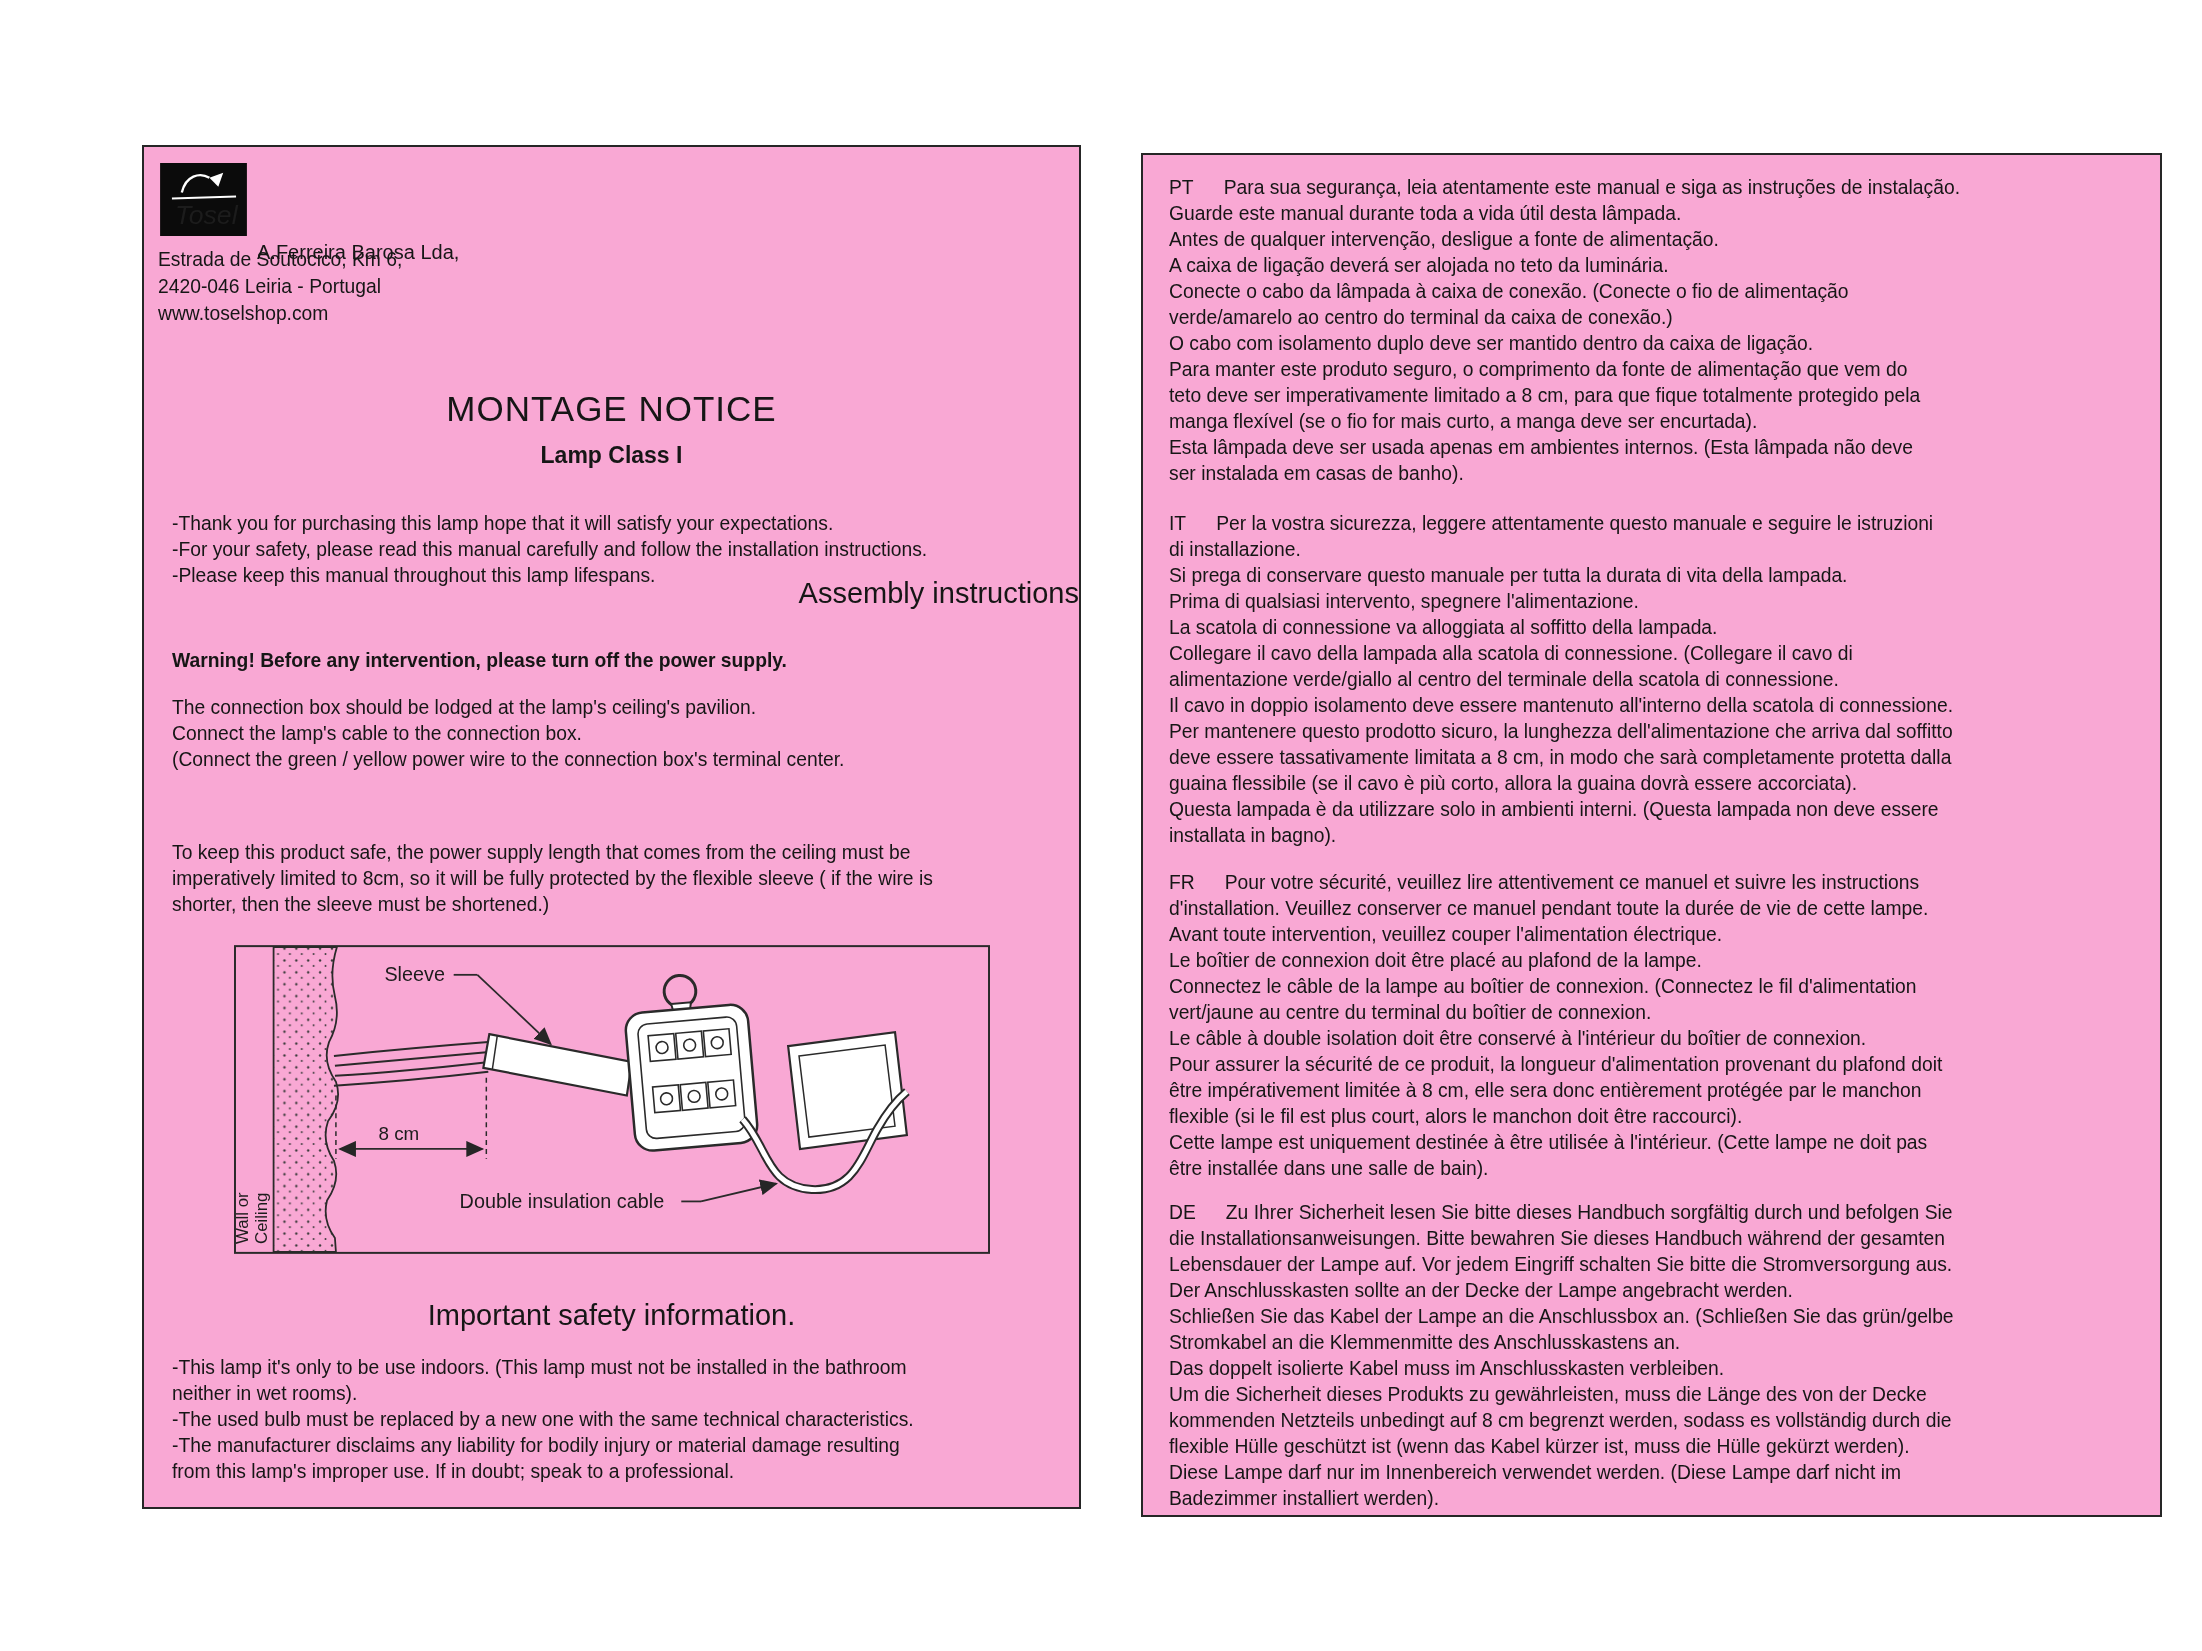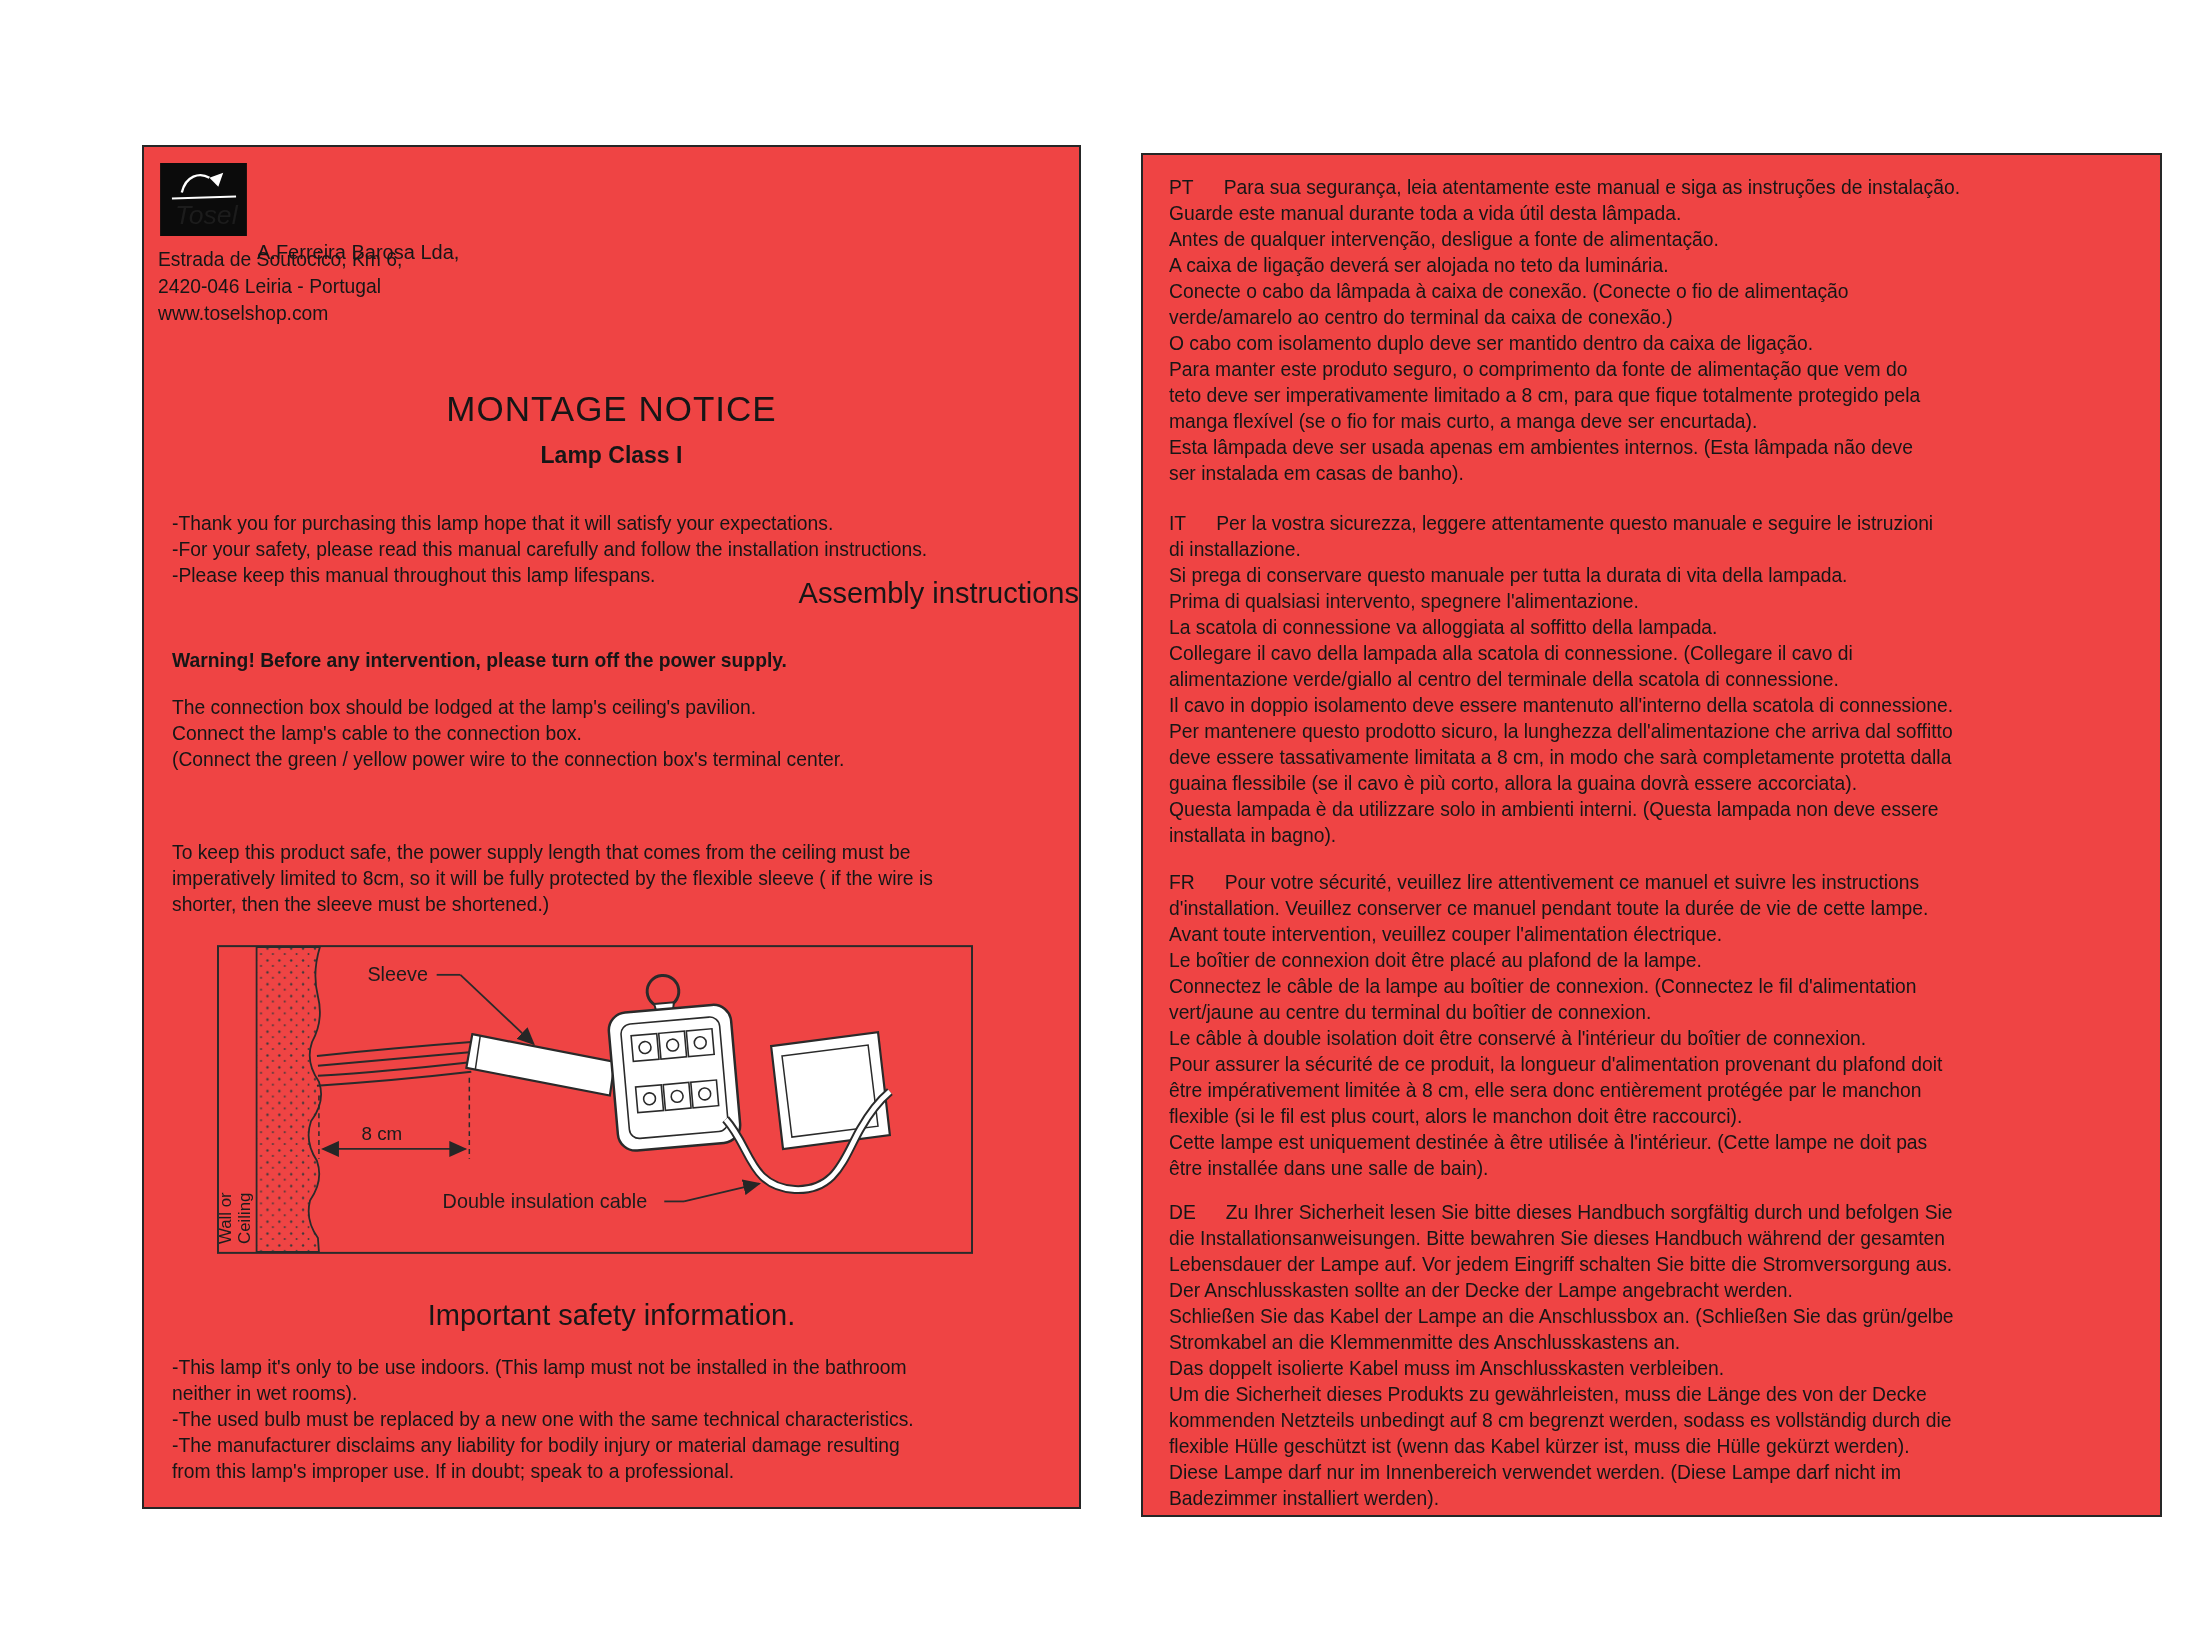--- a/index.html
+++ b/index.html
@@ -5,21 +5,21 @@
   * { margin:0; padding:0; box-sizing:border-box; }
   html, body { width:2203px; height:1651px; background:#ffffff; }
   body {
     position:relative;
     font-family:"Liberation Sans", sans-serif;
     color:#161616;
     -webkit-font-smoothing:antialiased;
   }
   .page {
     position:absolute;
-    background:#ef4444;
+    background:#f9a8d4;
     border:2px solid #262626;
   }
   .abs { position:absolute; }
   .pre { white-space:pre-wrap; }
   .center { left:0; width:100%; text-align:center; }
   .body-text { font-size:19.3px; line-height:26px; }
   .bold { font-weight:bold; }
   .doc-title { font-size:35px; letter-spacing:1px; }
   .doc-subtitle { font-size:23px; font-weight:bold; }
   .h2 { font-size:29px; }
@@ -69,21 +69,21 @@
 
   <div class="abs pre body-text" style="left:28px; top:548px;">The connection box should be lodged at the lamp's ceiling's pavilion.
 Connect the lamp's cable to the connection box.
 (Connect the green / yellow power wire to the connection box's terminal center.</div>
 
 
   <div class="abs pre body-text" style="left:28px; top:693px;">To keep this product safe, the power supply length that comes from the ceiling must be
 imperatively limited to 8cm, so it will be fully protected by the flexible sleeve ( if the wire is
 shorter, then the sleeve must be shortened.)</div>
 
-  <div class="abs" style="left:73px; top:798px; width:672px; height:309px;">
+  <div class="abs" style="left:90px; top:798px; width:672px; height:309px;">
     <svg viewBox="0 0 764 312" width="756" height="309">
       <defs>
         <pattern id="stipple" width="12" height="12" patternUnits="userSpaceOnUse">
           <circle cx="3" cy="3.5" r="1.2" fill="#3a3a3a"></circle>
           <circle cx="8.5" cy="9" r="1" fill="#3a3a3a"></circle>
         </pattern>
         <marker id="mA" markerWidth="11" markerHeight="9" refX="9" refY="4.5" orient="auto">
           <path d="M0,0 L10,4.5 L0,9 Z" fill="#262626"></path>
         </marker>
         <marker id="mB" markerWidth="11" markerHeight="9" refX="1" refY="4.5" orient="auto">

